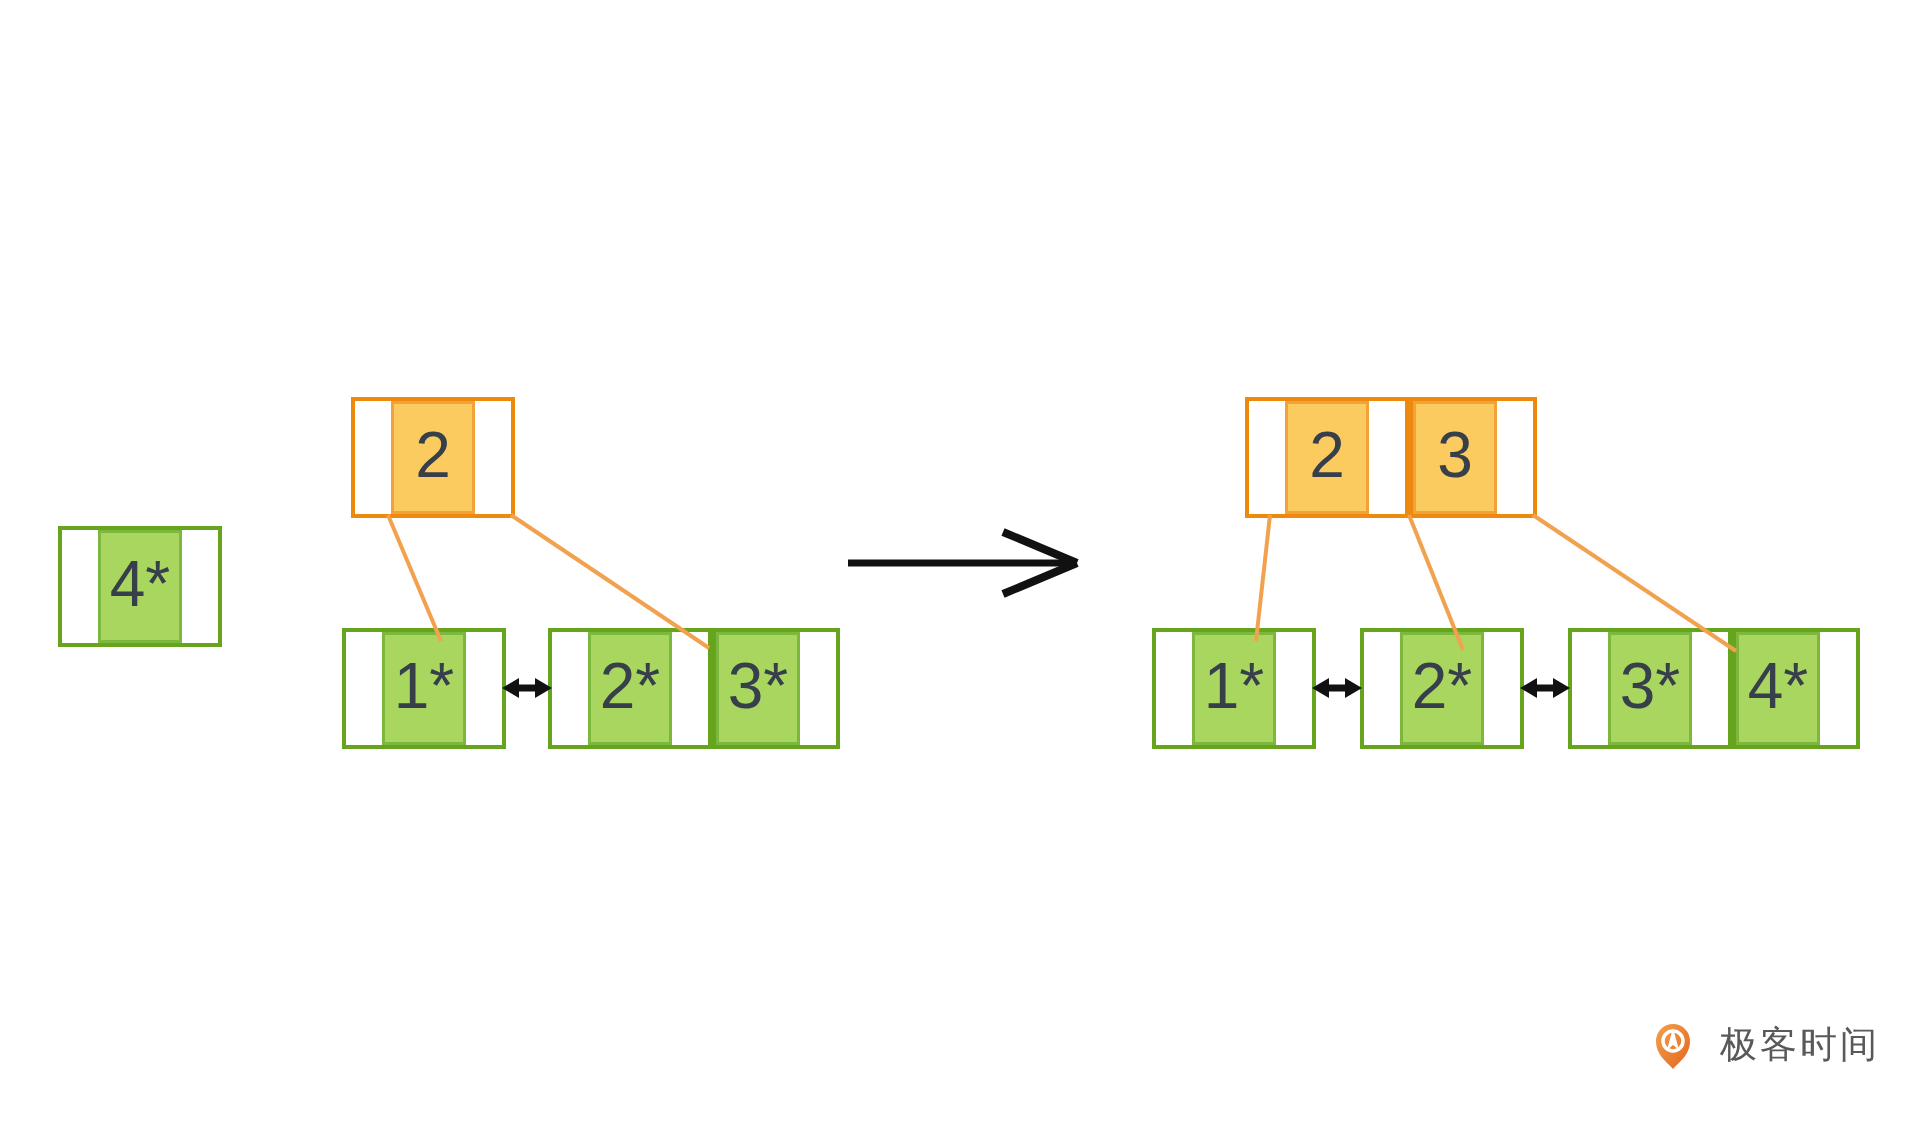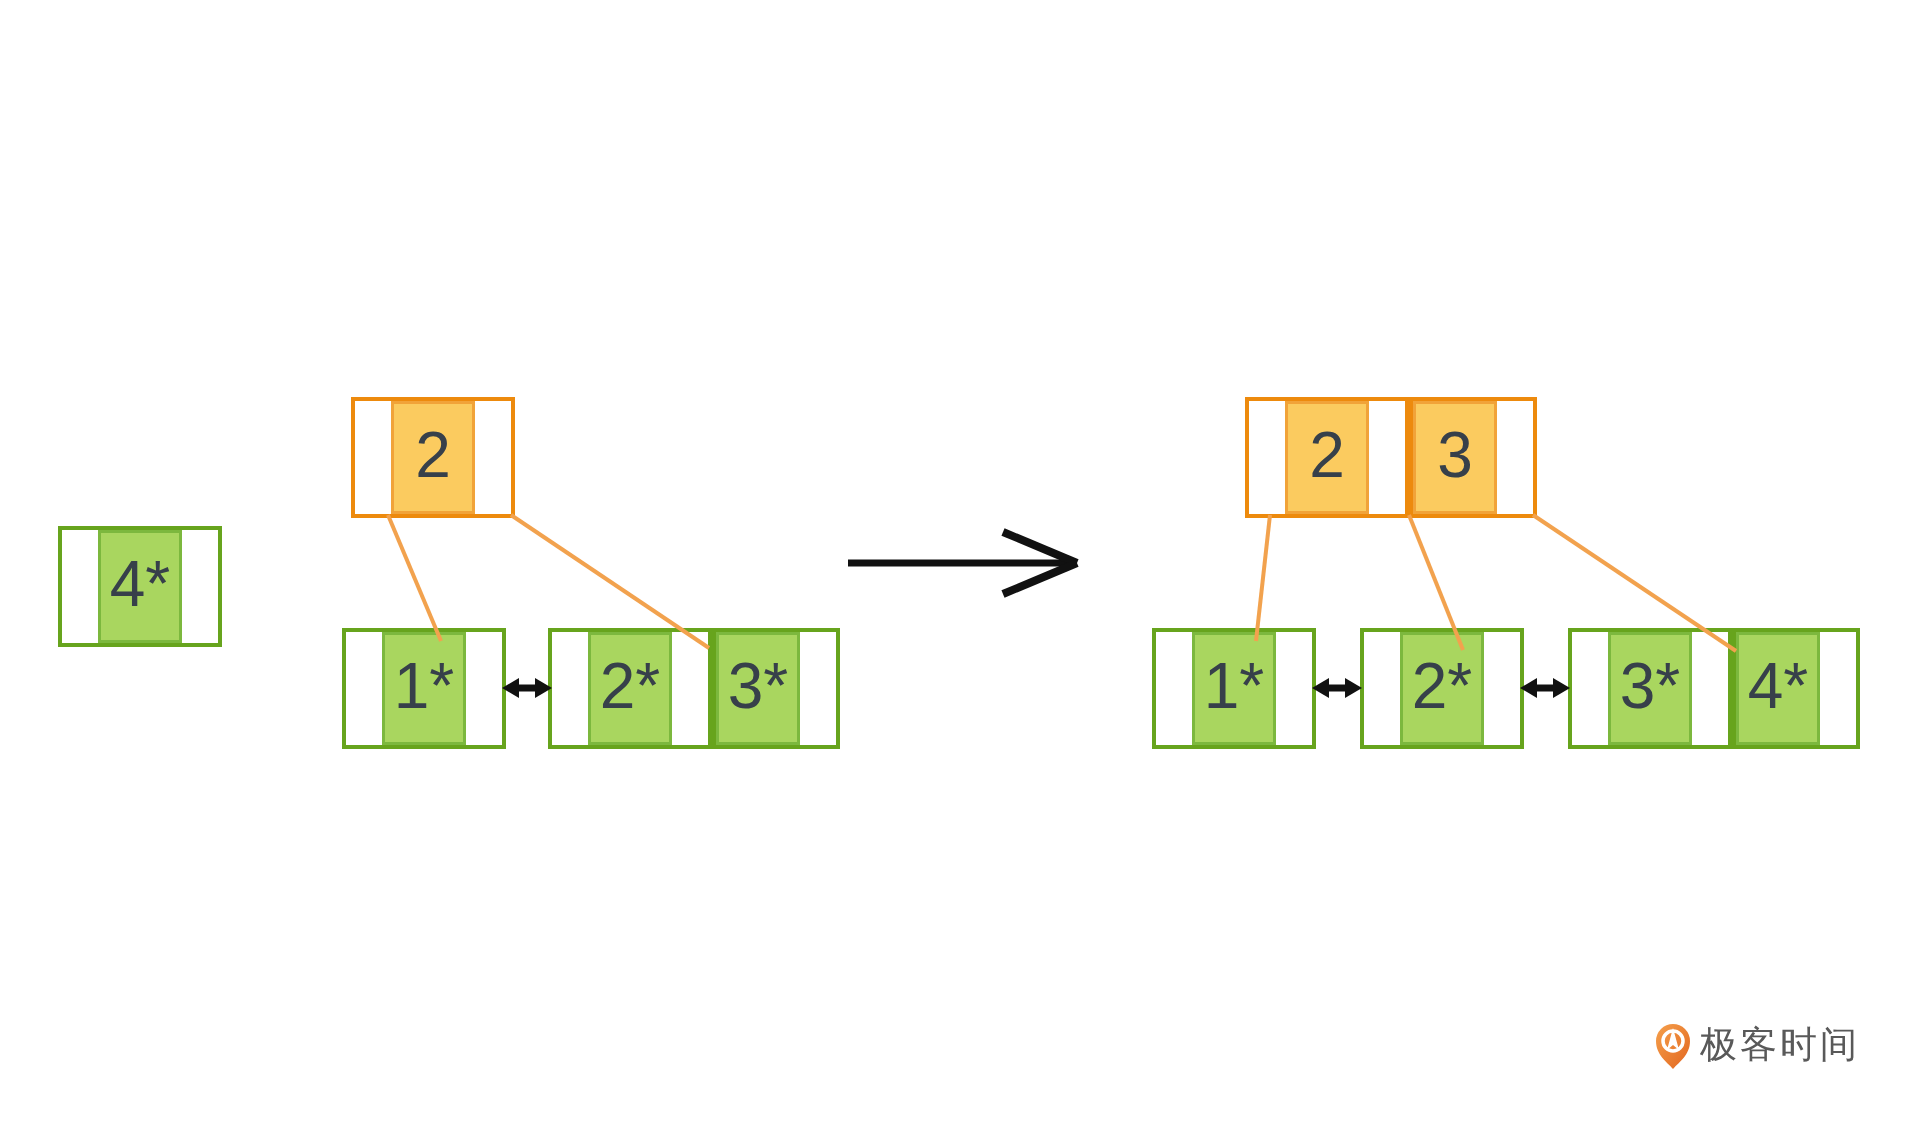--- a/index.html
+++ b/index.html
@@ -55,21 +55,21 @@
   .node.orange .value{background:var(--orange-fill);border-color:var(--orange-cell-border);}
   
   .overlay{position:absolute;left:0;top:0;pointer-events:none;}
   .connector{stroke:var(--connector);stroke-width:4;fill:none;}
   .blk-line{stroke:var(--arrow);stroke-width:7;fill:none;}
   .blk-chev{stroke:var(--arrow);stroke-width:8;fill:none;}
   .blk-fill{fill:var(--arrow);stroke:none;}
   
   .logo{
     position:absolute;left:1652px;top:1020px;
-    display:flex;align-items:center;gap:6px;
+    display:flex;align-items:center;gap:26px;
   }
   .logo-text{
     font-size:37px;
     color:var(--logo-text);
     letter-spacing:3px;
     white-space:nowrap;
   }
 </style>
 </head>
 <body>

